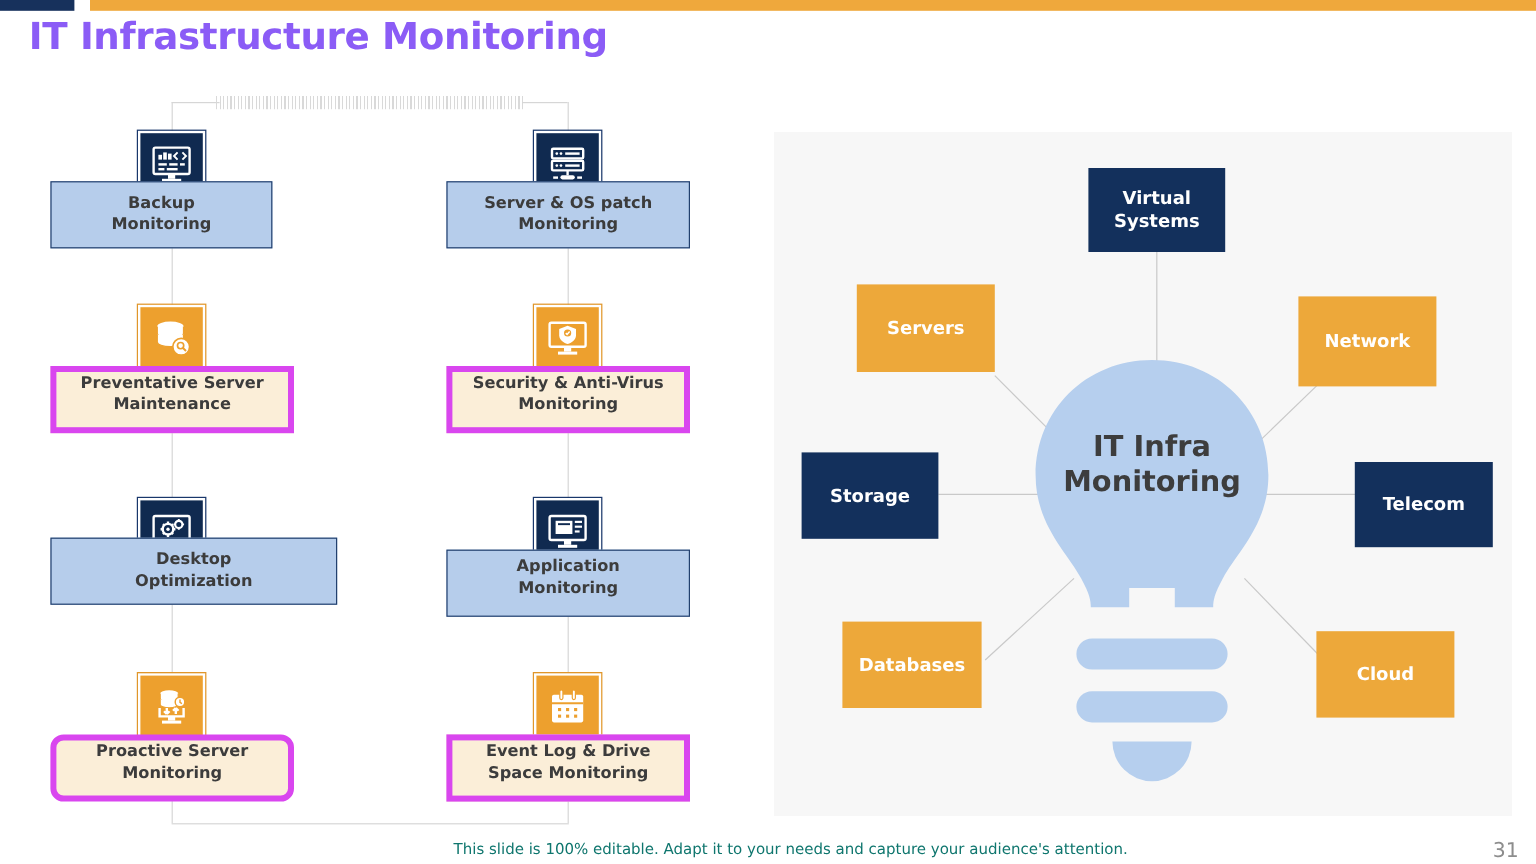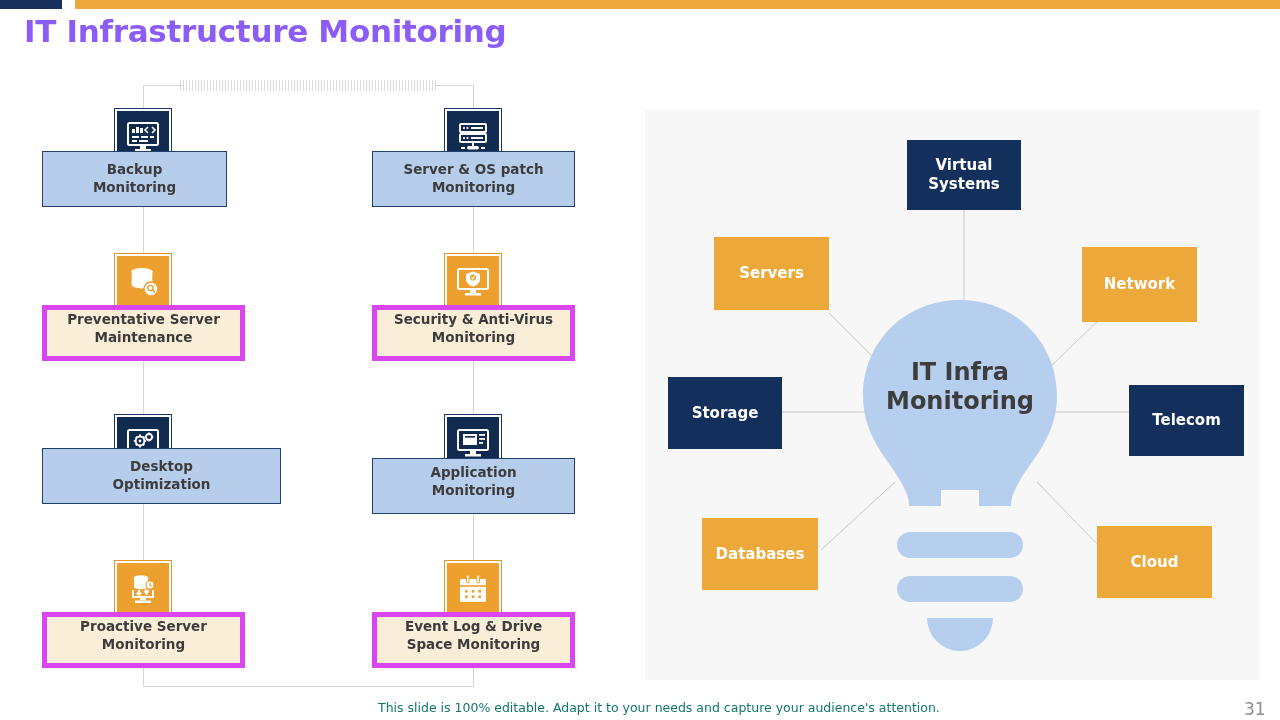--- a/index.html
+++ b/index.html
@@ -185,21 +185,21 @@
     <path d="M7.5 10 v4 a7.5 2.8 0 0 0 15 0 v-4" fill="#fff" stroke="#eda02e" stroke-width="1"></path>
     <circle cx="24" cy="12" r="4" fill="#fff" stroke="#eda02e" stroke-width="1.2"></circle>
     <path d="M24 10v2.3l1.6 1" stroke="#eda02e" stroke-width="1.2" fill="none"></path>
     <path d="M7 17 v7 h20 v-7" fill="none" stroke="#fff" stroke-width="2"></path>
     <path d="M13 17 v5 M13 22 l-2.3-2.3 M13 22 l2.3-2.3" stroke="#fff" stroke-width="2" fill="none"></path>
     <path d="M20.5 22 v-5 M20.5 17 l-2.3 2.3 M20.5 17 l2.3 2.3" stroke="#fff" stroke-width="2" fill="none"></path>
     <rect x="14" y="24" width="6" height="3.5" fill="#fff"></rect>
       <rect x="9" y="27.5" width="16" height="2.5" fill="#fff"></rect>
   </svg>
 </div>
-<div class="card cream" style="left:42px;top:612px;width:203px;height:56px;">
+<div class="card cream" style="left:42px;top:612px;width:203px;height:56px;border-radius:11px;">
   <div>
     <span>Proactive Server</span><br>
     <span>Monitoring</span>
   </div>
 </div>
 
 <div class="icon-box navy" style="left:445px;top:109px;">
   <svg width="34" height="32" viewBox="0 0 34 32">
     <rect x="4" y="3" width="26" height="8" rx="1" fill="none" stroke="#fff" stroke-width="2"></rect>
     <circle cx="8" cy="7" r="1.1" fill="#fff"></circle>

